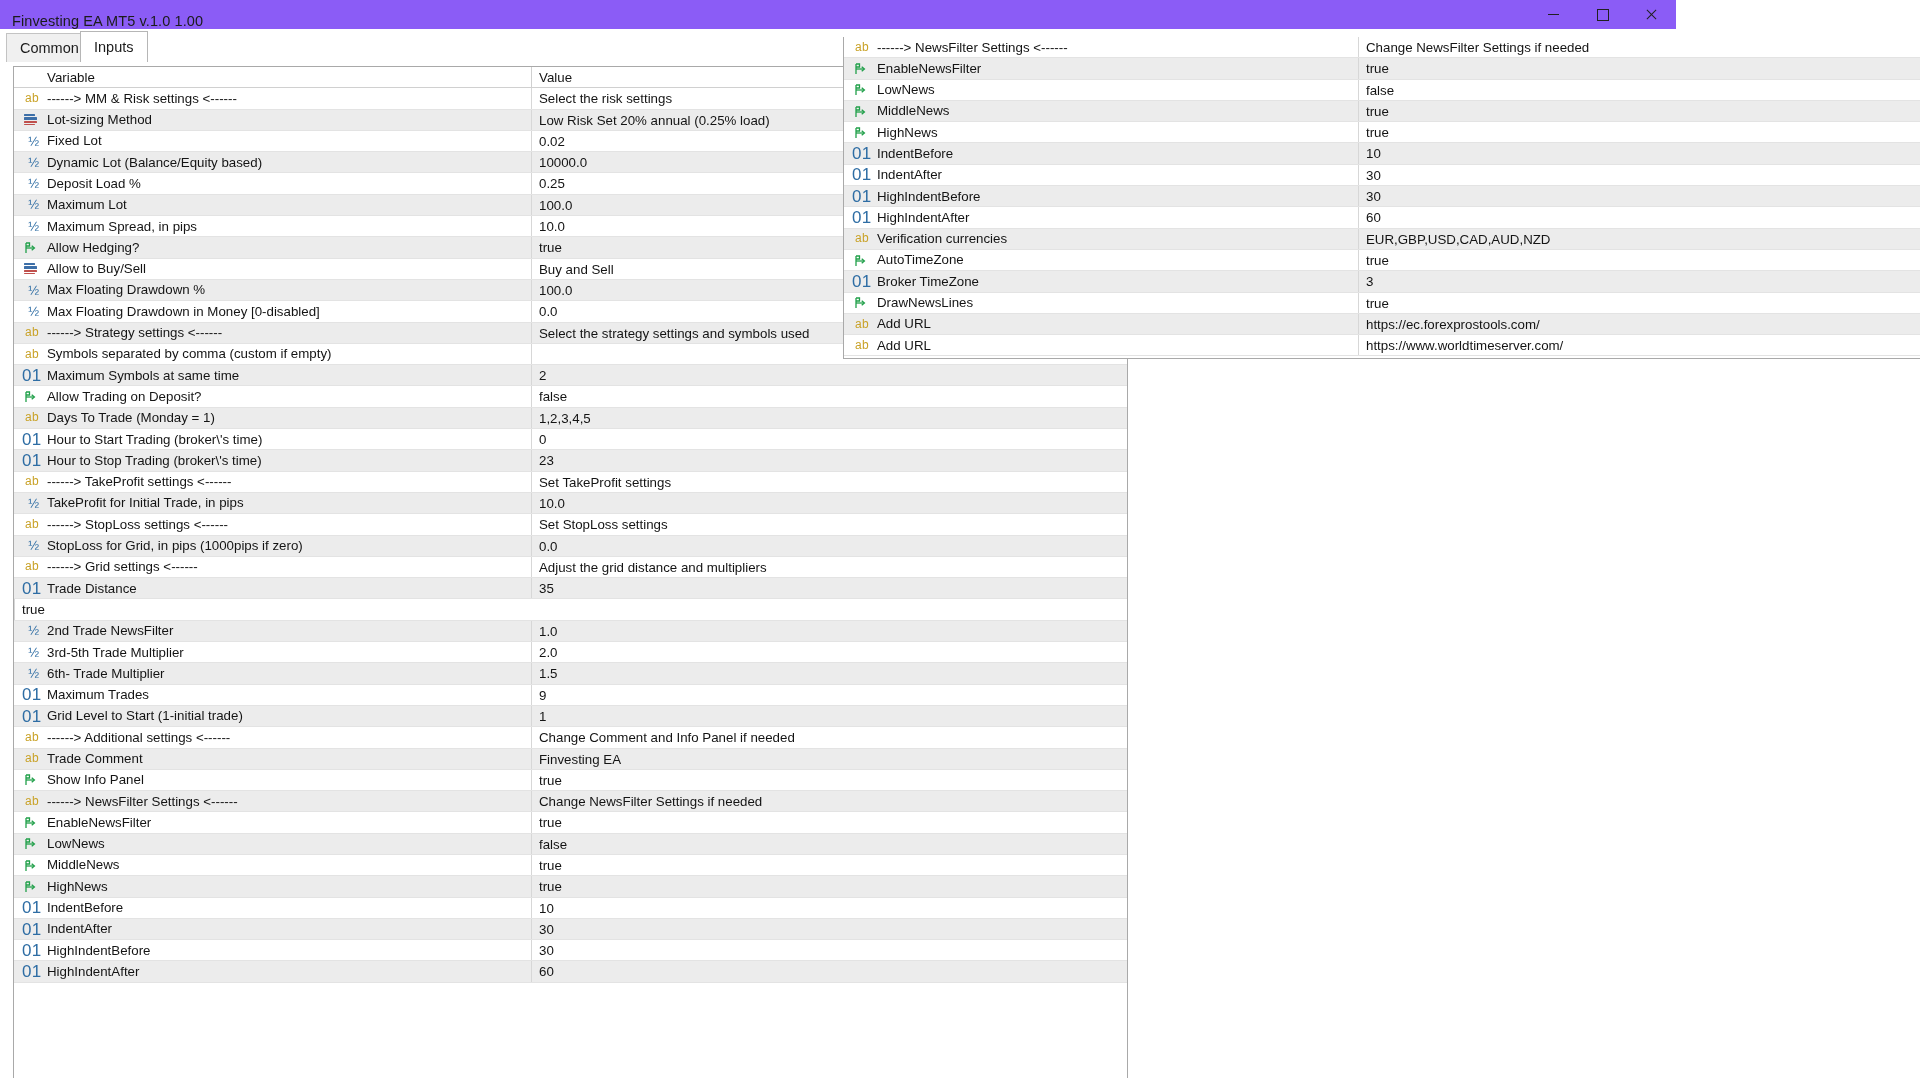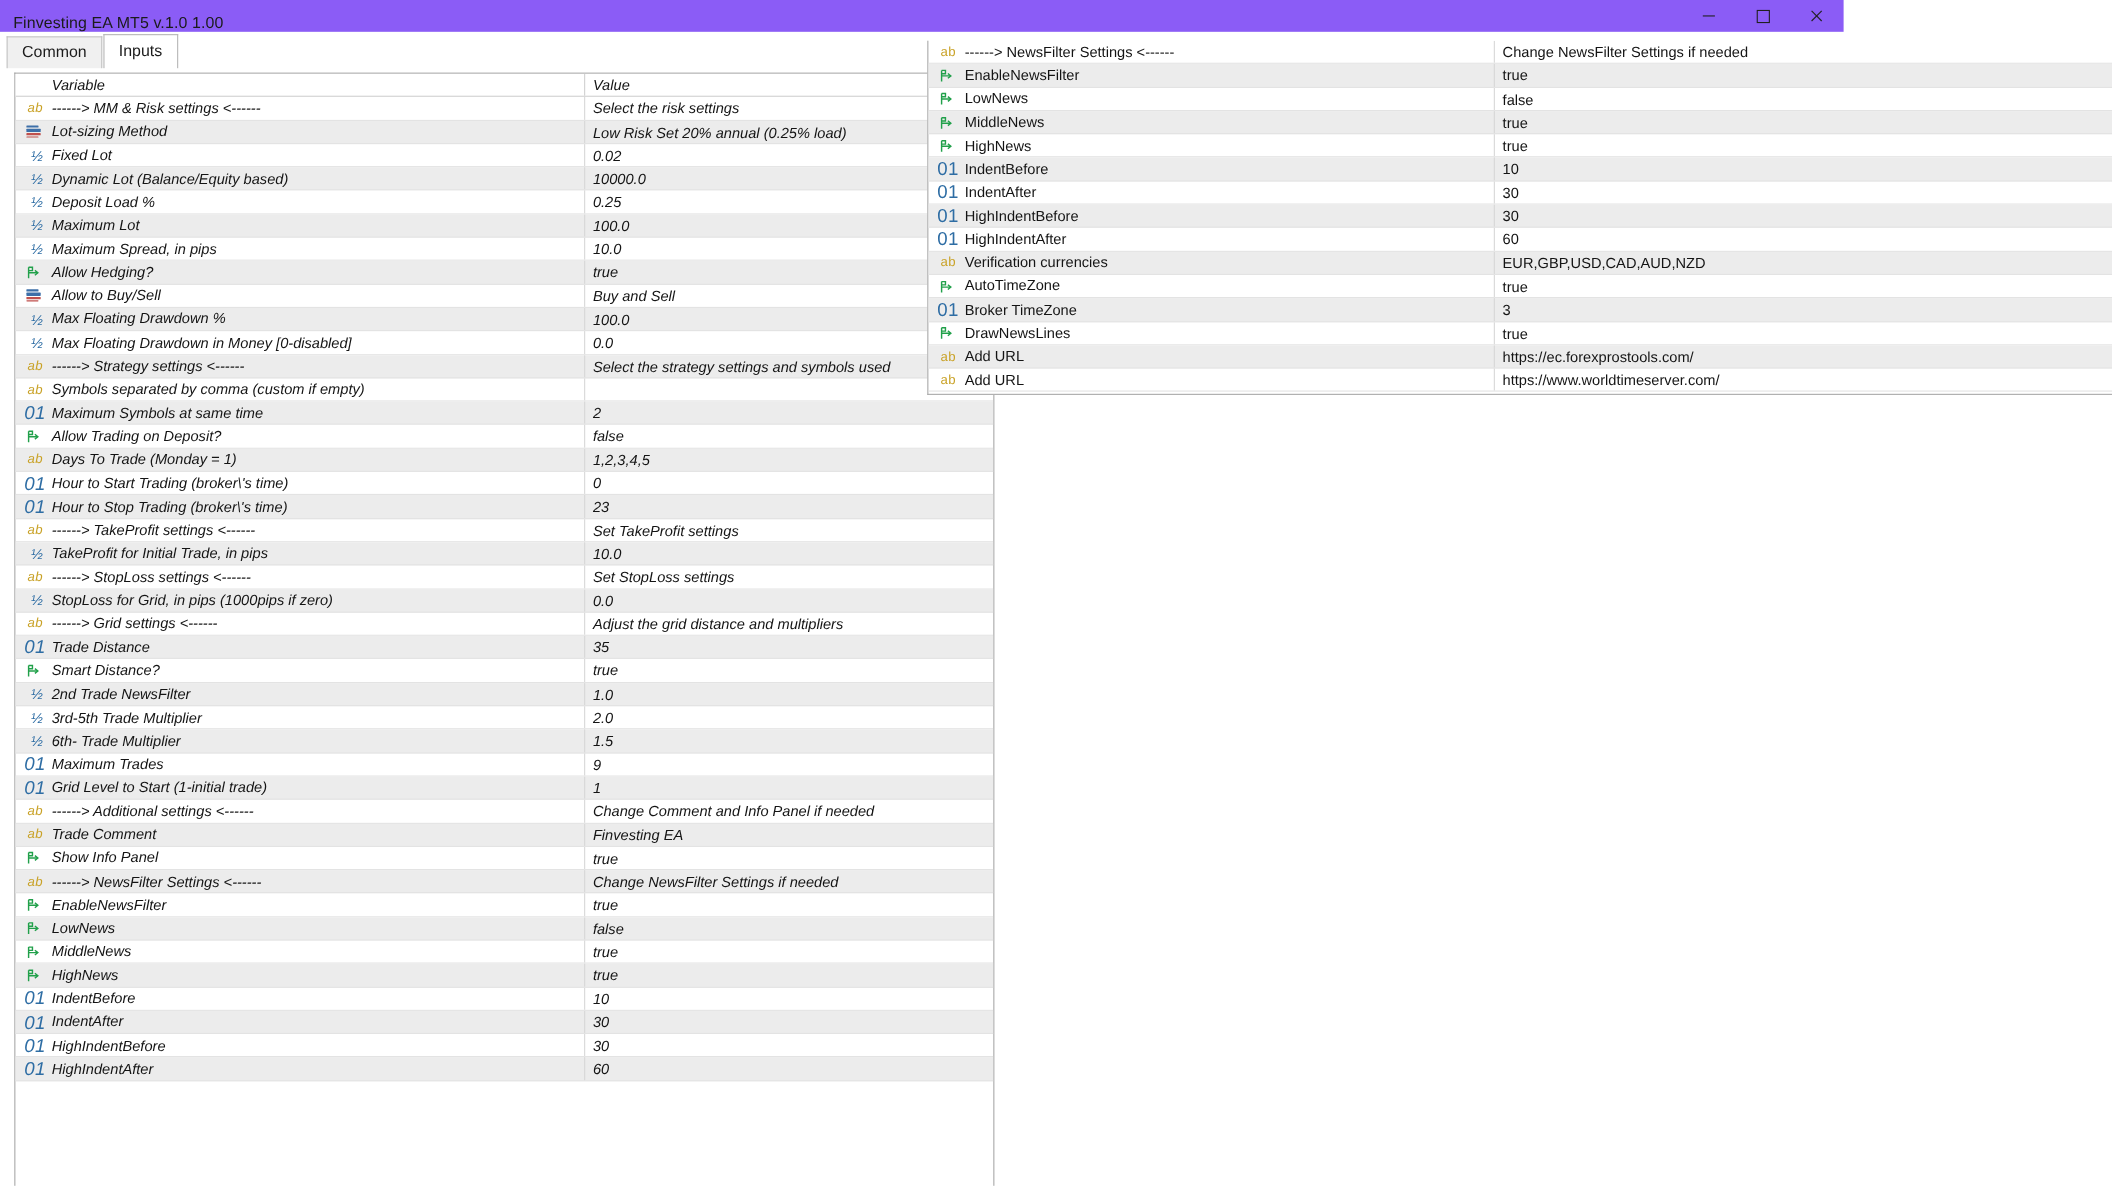--- a/index.html
+++ b/index.html
@@ -92,23 +92,22 @@
 
   
   .grid {
     position: absolute;
     background: #ffffff;
     border: 1px solid #a9a9a9;
     overflow: hidden;
   }
   #panel-main {
     left: 13px; top: 66px;
-    width: 891px; height: 1012px;
+    width: 1115px; height: 1012px;
     border-bottom: none;
-    font-style: italic;
   }
   #panel-news {
     left: 843px; top: 37px;
     width: 1079px; height: 322px;
     border-top: none;
     border-right: none;
     box-shadow: 0 0 0 0 rgba(0,0,0,0);
     z-index: 5;
   }
 
@@ -188,21 +187,21 @@
       <div class="win-btn close">
         <span class="glyph cls"></span>
       </div>
     </div>
   </div>
 
   <div id="tabstrip">
     <div class="tab" id="tab-common" style="left:6px;">
       <span>Common</span>
     </div>
-    <div class="tab active" id="tab-inputs" style="left:94px;">
+    <div class="tab active" id="tab-inputs" style="left:80px;">
       <span>Inputs</span>
     </div>
   </div>
 
   <div class="grid" id="panel-main">
     <div class="row hdr">
       <div class="cell-var">
         <span class="tic empty"></span>
         <span>Variable</span>
       </div>
@@ -395,31 +394,20 @@
           <div class="cell-val">Adjust the grid distance and multipliers</div>
         </div>
         <div class="row alt">
           <div class="cell-var">
             <span class="tic i01">01</span>
             <span>Trade Distance</span>
           </div>
           <div class="cell-val">35</div>
         </div>
         <div class="row">
-          <div class="cell-var">
-            <span class="tic bln">
-              <svg width="14" height="13" viewBox="0 0 14 13">
-                <path d="M3 12 L3 2" stroke="#21a04a" stroke-width="1.3" fill="none"></path>
-                <path d="M3 2 L6.5 2 L6.5 5 L3 5" stroke="#21a04a" stroke-width="1.3" fill="none"></path>
-                <path d="M3 7 L11 7" stroke="#21a04a" stroke-width="1.3" fill="none"></path>
-                <path d="M8.7 4.8 L11.4 7 L8.7 9.2" stroke="#21a04a" stroke-width="1.3" fill="none"></path>
-              </svg>
-            </span>
-            <span>Smart Distance?</span>
-          </div>
           <div class="cell-val">true</div>
         </div>
         <div class="row alt">
           <div class="cell-var">
             <span class="tic dbl">½</span>
             <span>2nd Trade NewsFilter</span>
           </div>
           <div class="cell-val">1.0</div>
         </div>
         <div class="row">

